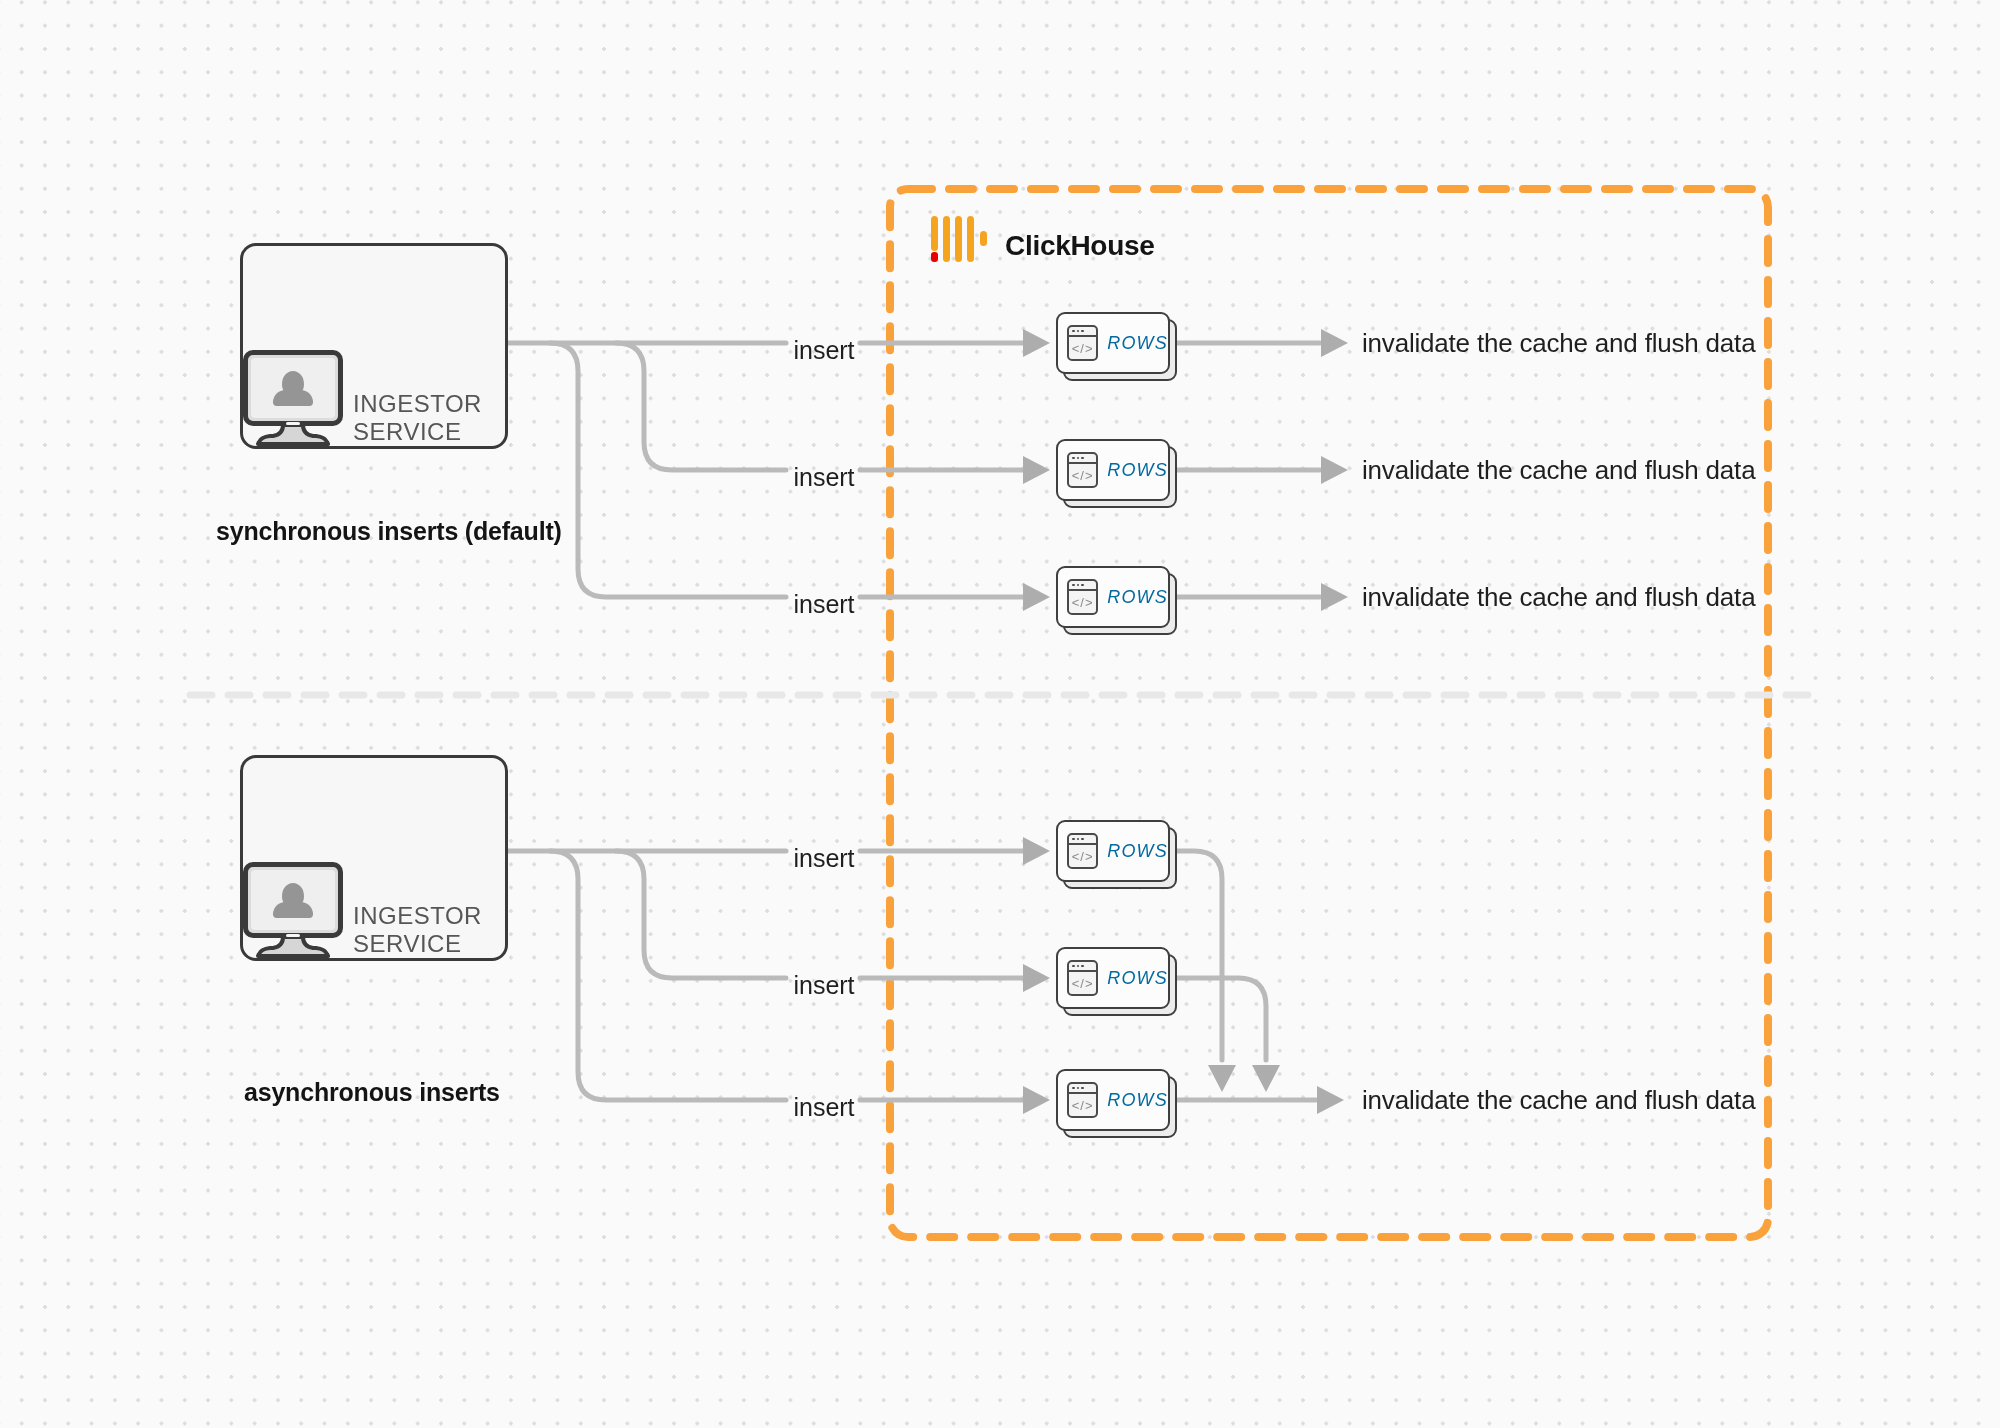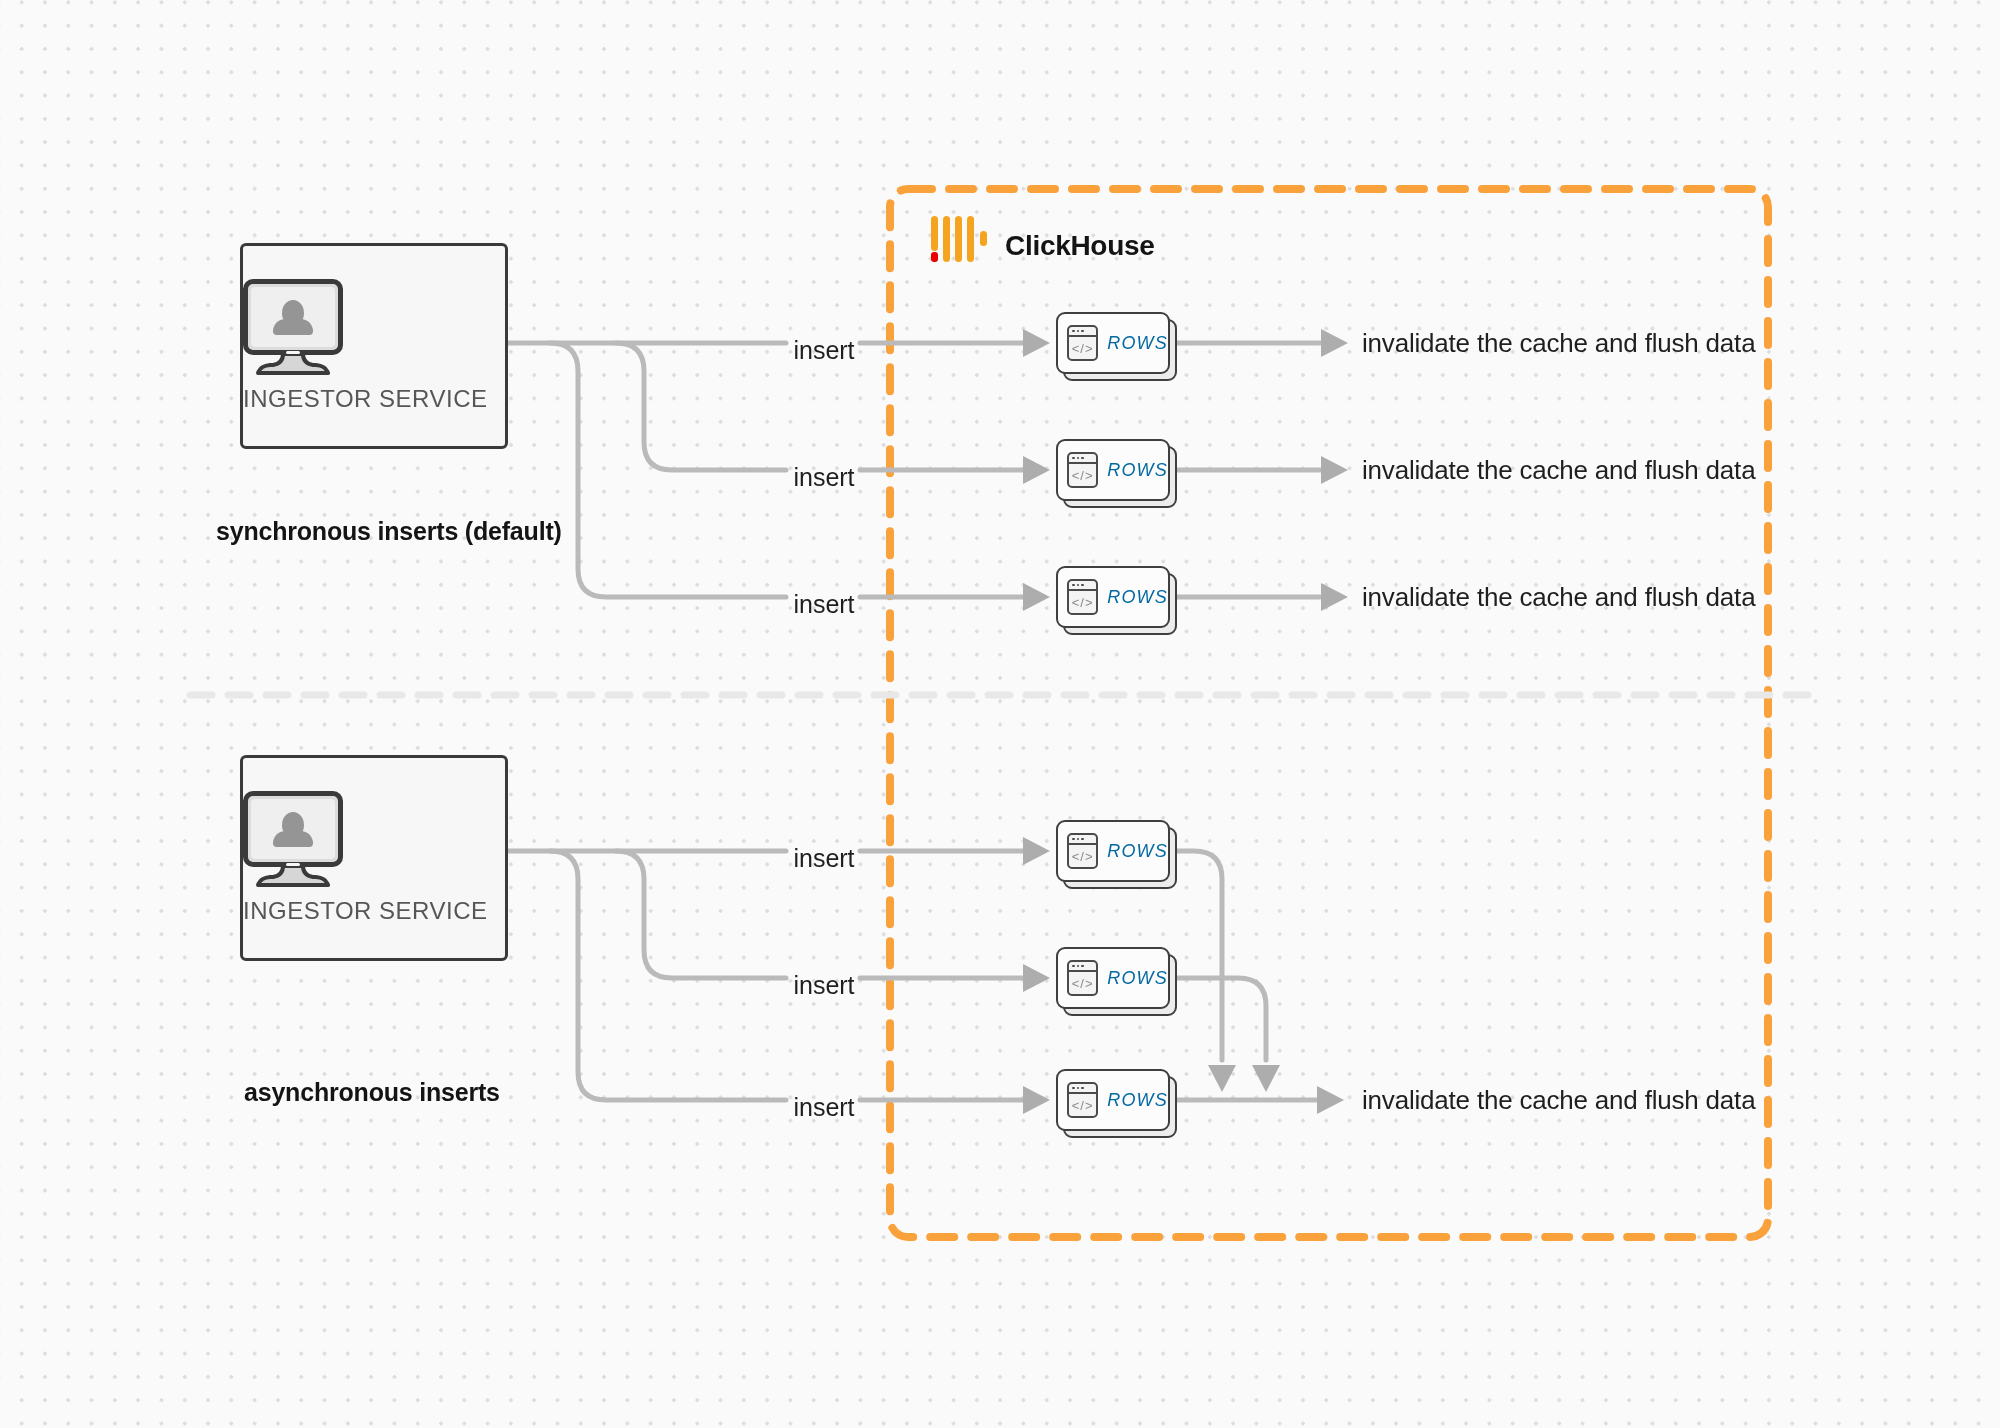--- a/index.html
+++ b/index.html
@@ -16,22 +16,22 @@
     position:relative;width:2000px;height:1428px;overflow:hidden;
     background-color:#fafafa;
     background-image:radial-gradient(#dddddd 1.7px, transparent 1.8px);
     background-size:23.3px 23.3px;
     background-position:10px 14px;
   }
   svg.layer{position:absolute;left:0;top:0;}
   
   .service-box{
     position:absolute;width:268px;height:206px;background:#f7f7f7;
-    border:3.5px solid #3a3a3a;border-radius:6px;box-sizing:border-box;
-    display:flex;flex-direction:column;align-items:flex-start;justify-content:center;gap:10px;
+    border:3.5px solid #3a3a3a;border-radius:16px;box-sizing:border-box;
+    display:flex;flex-direction:row;align-items:flex-end;justify-content:center;gap:10px;
   }
   .monitor{display:flex;flex-direction:column;align-items:center;}
   .screen{
     width:100px;height:76px;border:5px solid #3a3a3a;border-radius:10px;
     background:#dcdcdc;box-sizing:border-box;position:relative;
     display:flex;align-items:center;justify-content:center;
   }
   .screen-inner{
     position:absolute;inset:3px;background:#efefef;border-radius:4px;
     display:flex;flex-direction:column;align-items:center;justify-content:center;overflow:hidden;

